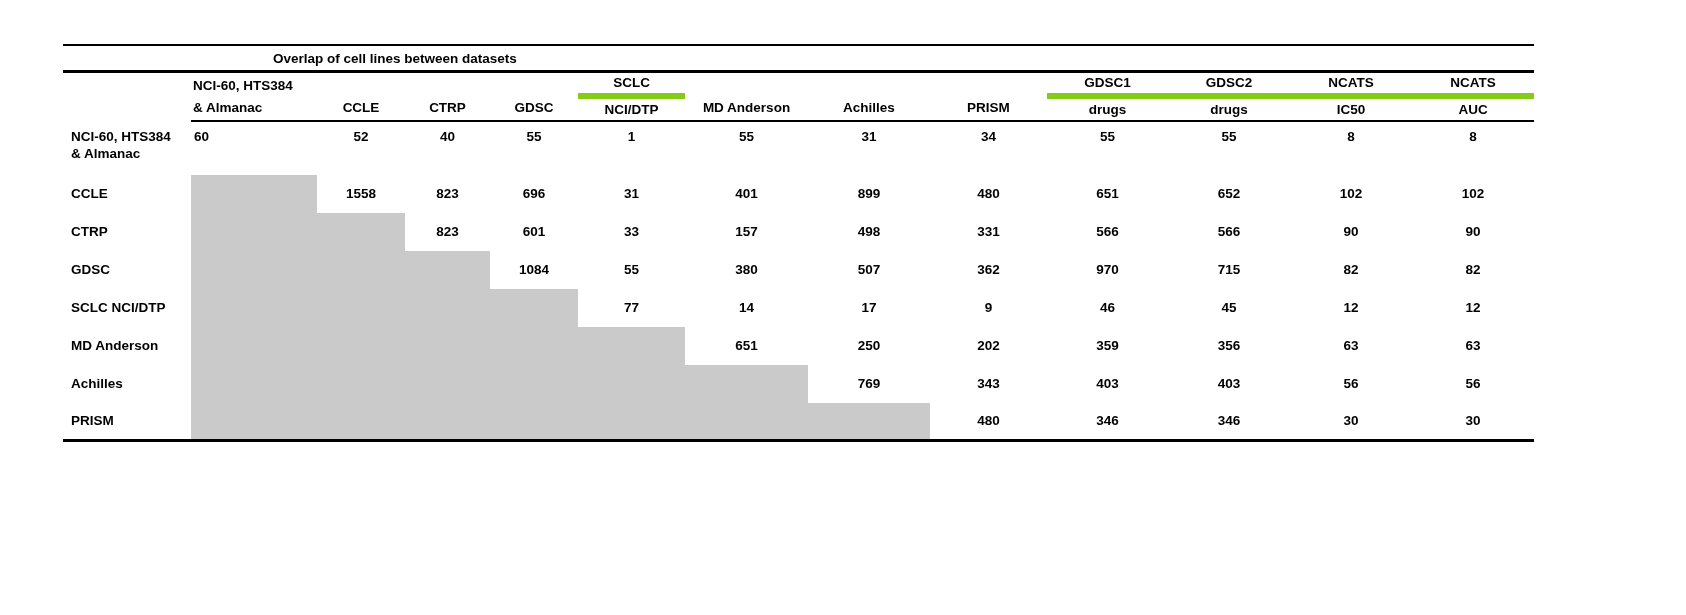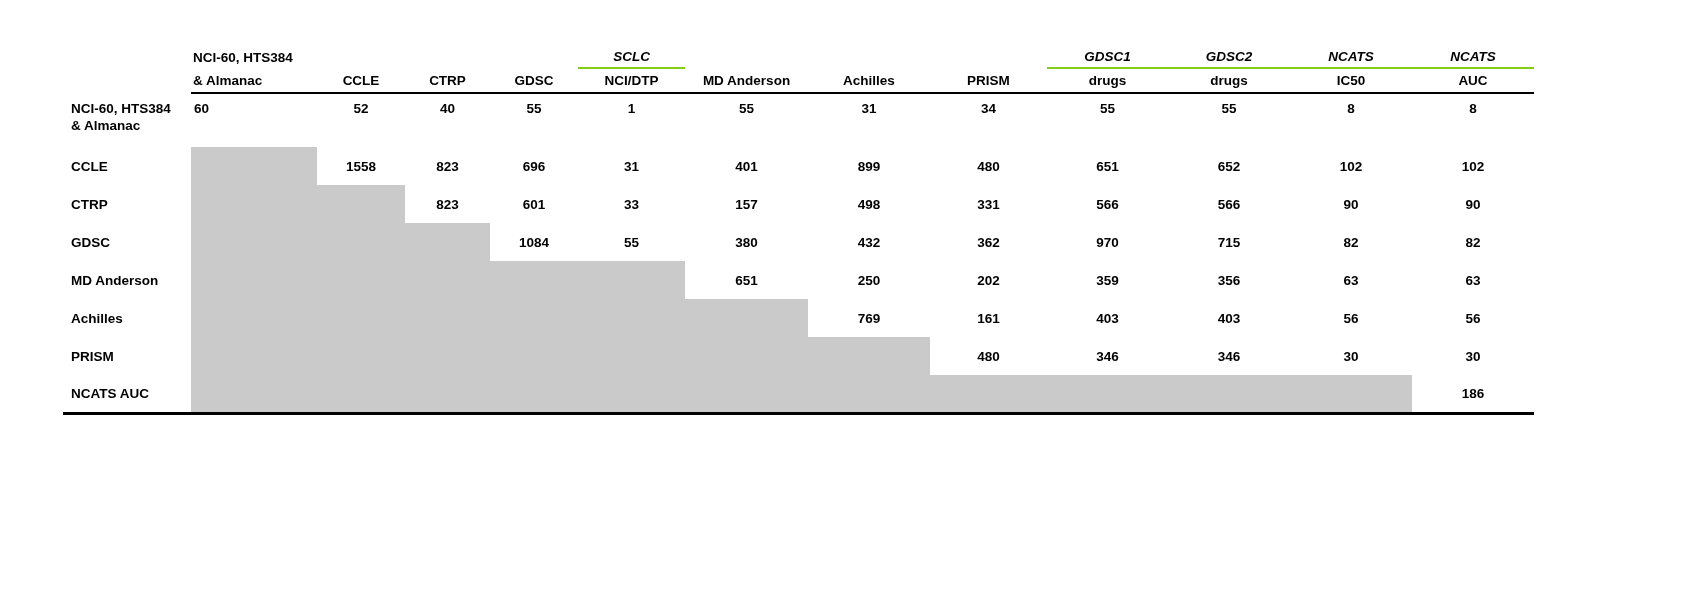--- a/index.html
+++ b/index.html
@@ -38,21 +38,21 @@
   tr.title-row td {
     height: 24px;
     border-top: 2px solid #000;
     border-bottom: 3px solid #000;
     text-align: left;
     padding-left: 210px;
   }
   
   tr.h1 { height: 24px; }
   tr.h1 td { vertical-align: bottom; padding-bottom: 3px; }
-  tr.h1 td.u { border-bottom: 2px solid #84cc16; font-style: italic; }
+  tr.h1 td.u { border-bottom: 6px solid #84cc16; }
   tr.h2 { height: 25px; }
   tr.h2 td { vertical-align: middle; border-bottom: 2px solid #000; }
   tr.h2 td.rowlabel { border-bottom: none; }
   td.hleft { text-align: left; padding-left: 2px; }
   
   td.rowlabel {
     text-align: left;
     white-space: pre-line;
     padding-left: 8px;
     line-height: 17px;
@@ -79,20 +79,23 @@
       <col style="width:107px">
       <col style="width:123px">
       <col style="width:122px">
       <col style="width:117px">
       <col style="width:121px">
       <col style="width:122px">
       <col style="width:122px">
       <col style="width:122px">
     </colgroup>
     <thead>
+      <tr class="title-row">
+        <td colspan="13">Overlap of cell lines between datasets</td>
+      </tr>
       <tr class="h1">
         <td class="rowlabel"></td>
         <td class="hleft">NCI-60, HTS384</td>
         <td></td>
         <td></td>
         <td></td>
         <td class="u">SCLC</td>
         <td></td>
         <td></td>
         <td></td>
@@ -165,26 +168,41 @@
           <td>90</td>
         </tr>
         <tr class="data">
           <td class="rowlabel">GDSC</td>
           <td class="shaded" style="background: rgb(202, 202, 202);"></td>
           <td class="shaded" style="background: rgb(202, 202, 202);"></td>
           <td class="shaded" style="background: rgb(202, 202, 202);"></td>
           <td>1084</td>
           <td>55</td>
           <td>380</td>
-          <td>432</td>
+          <td>507</td>
           <td>362</td>
           <td>970</td>
           <td>715</td>
           <td>82</td>
           <td>82</td>
+        </tr>
+        <tr class="data">
+          <td class="rowlabel">SCLC NCI/DTP</td>
+          <td class="shaded" style="background: rgb(202, 202, 202);"></td>
+          <td class="shaded" style="background: rgb(202, 202, 202);"></td>
+          <td class="shaded" style="background: rgb(202, 202, 202);"></td>
+          <td class="shaded" style="background: rgb(202, 202, 202);"></td>
+          <td>77</td>
+          <td>14</td>
+          <td>17</td>
+          <td>9</td>
+          <td>46</td>
+          <td>45</td>
+          <td>12</td>
+          <td>12</td>
         </tr>
         <tr class="data">
           <td class="rowlabel">MD Anderson</td>
           <td class="shaded" style="background: rgb(202, 202, 202);"></td>
           <td class="shaded" style="background: rgb(202, 202, 202);"></td>
           <td class="shaded" style="background: rgb(202, 202, 202);"></td>
           <td class="shaded" style="background: rgb(202, 202, 202);"></td>
           <td class="shaded" style="background: rgb(202, 202, 202);"></td>
           <td>651</td>
           <td>250</td>
@@ -196,51 +214,36 @@
         </tr>
         <tr class="data">
           <td class="rowlabel">Achilles</td>
           <td class="shaded" style="background: rgb(202, 202, 202);"></td>
           <td class="shaded" style="background: rgb(202, 202, 202);"></td>
           <td class="shaded" style="background: rgb(202, 202, 202);"></td>
           <td class="shaded" style="background: rgb(202, 202, 202);"></td>
           <td class="shaded" style="background: rgb(202, 202, 202);"></td>
           <td class="shaded" style="background: rgb(202, 202, 202);"></td>
           <td>769</td>
-          <td>161</td>
+          <td>343</td>
           <td>403</td>
           <td>403</td>
           <td>56</td>
           <td>56</td>
         </tr>
         <tr class="data">
           <td class="rowlabel">PRISM</td>
           <td class="shaded" style="background: rgb(202, 202, 202);"></td>
           <td class="shaded" style="background: rgb(202, 202, 202);"></td>
           <td class="shaded" style="background: rgb(202, 202, 202);"></td>
           <td class="shaded" style="background: rgb(202, 202, 202);"></td>
           <td class="shaded" style="background: rgb(202, 202, 202);"></td>
           <td class="shaded" style="background: rgb(202, 202, 202);"></td>
           <td class="shaded" style="background: rgb(202, 202, 202);"></td>
           <td>480</td>
           <td>346</td>
           <td>346</td>
           <td>30</td>
           <td>30</td>
         </tr>
-        <tr class="data">
-          <td class="rowlabel">NCATS AUC</td>
-          <td class="shaded" style="background: rgb(202, 202, 202);"></td>
-          <td class="shaded" style="background: rgb(202, 202, 202);"></td>
-          <td class="shaded" style="background: rgb(202, 202, 202);"></td>
-          <td class="shaded" style="background: rgb(202, 202, 202);"></td>
-          <td class="shaded" style="background: rgb(202, 202, 202);"></td>
-          <td class="shaded" style="background: rgb(202, 202, 202);"></td>
-          <td class="shaded" style="background: rgb(202, 202, 202);"></td>
-          <td class="shaded" style="background: rgb(202, 202, 202);"></td>
-          <td class="shaded" style="background: rgb(202, 202, 202);"></td>
-          <td class="shaded" style="background: rgb(202, 202, 202);"></td>
-          <td class="shaded" style="background: rgb(202, 202, 202);"></td>
-          <td>186</td>
-        </tr>
       </tbody>
   </table>
 </div>
 
 </body></html>

